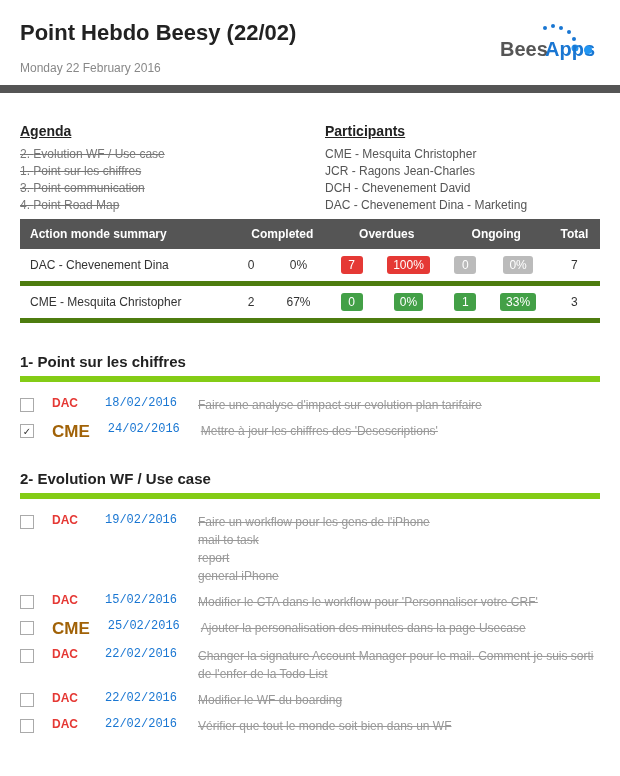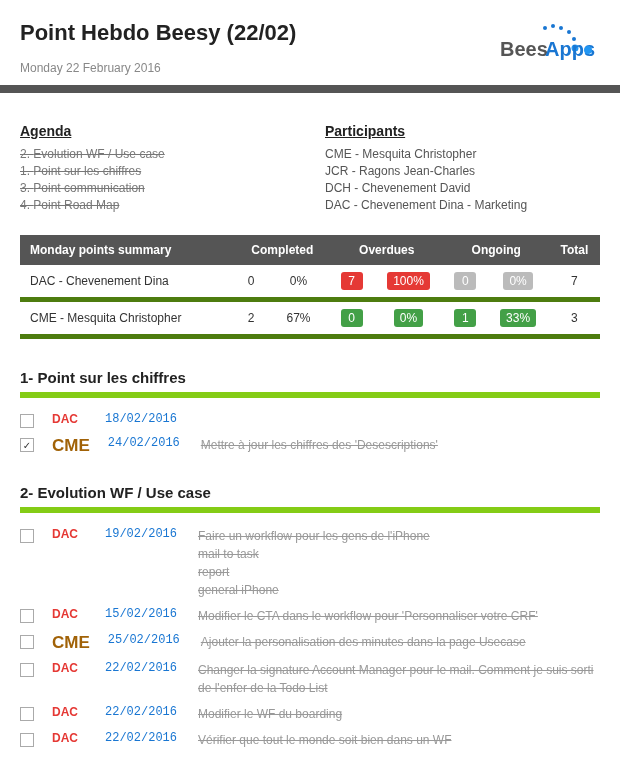--- a/index.html
+++ b/index.html
@@ -41,21 +41,21 @@
     
     .separator-dark {
       height: 8px;
       background: #555;
       margin: 0 0 20px 0;
     }
 
     
     .agenda-participants {
       display: flex;
-      padding: 10px 20px 20px 20px;
+      padding: 10px 20px 4px 20px;
       gap: 30px;
       align-items: center;
     }
     .agenda-section, .participants-section {
       flex: 1;
     }
     .section-title {
       font-size: 14px;
       font-weight: bold;
       color: #222;
@@ -252,21 +252,21 @@
       <li>DCH - Chevenement David</li>
       <li>DAC - Chevenement Dina - Marketing</li>
     </ul>
   </div>
 </div>
 
 <div class="table-section">
   <table class="summary-table">
     <thead>
       <tr>
-        <th>Monday points summary</th>
+        <th>Action monde summary</th>
         <th colspan="2">Completed</th>
         <th colspan="2">Overdues</th>
         <th colspan="2">Ongoing</th>
         <th>Total</th>
       </tr>
     </thead>
     <tbody>
 
       <tr>
         <td>DAC - Chevenement Dina</td>
@@ -293,20 +293,21 @@
   </table>
 </div>
 
 <div class="content-section">
   <div class="content-section-title">1- Point sur les chiffres</div>
 
   <div class="action-item">
     <div class="checkbox"></div>
     <span class="tag-dac">DAC</span>
     <span class="action-date">18/02/2016</span>
+    <span class="action-text">Faire une analyse d'impact sur evolution plan tarifaire</span>
   </div>
 
   <div class="action-item">
     <div class="checkbox checked">✓</div>
     <span class="tag-cme">CME</span>
     <span class="action-date">24/02/2016</span>
     <span class="action-text">Mettre à jour les chiffres des 'Desescriptions'</span>
   </div>
 </div>
 

